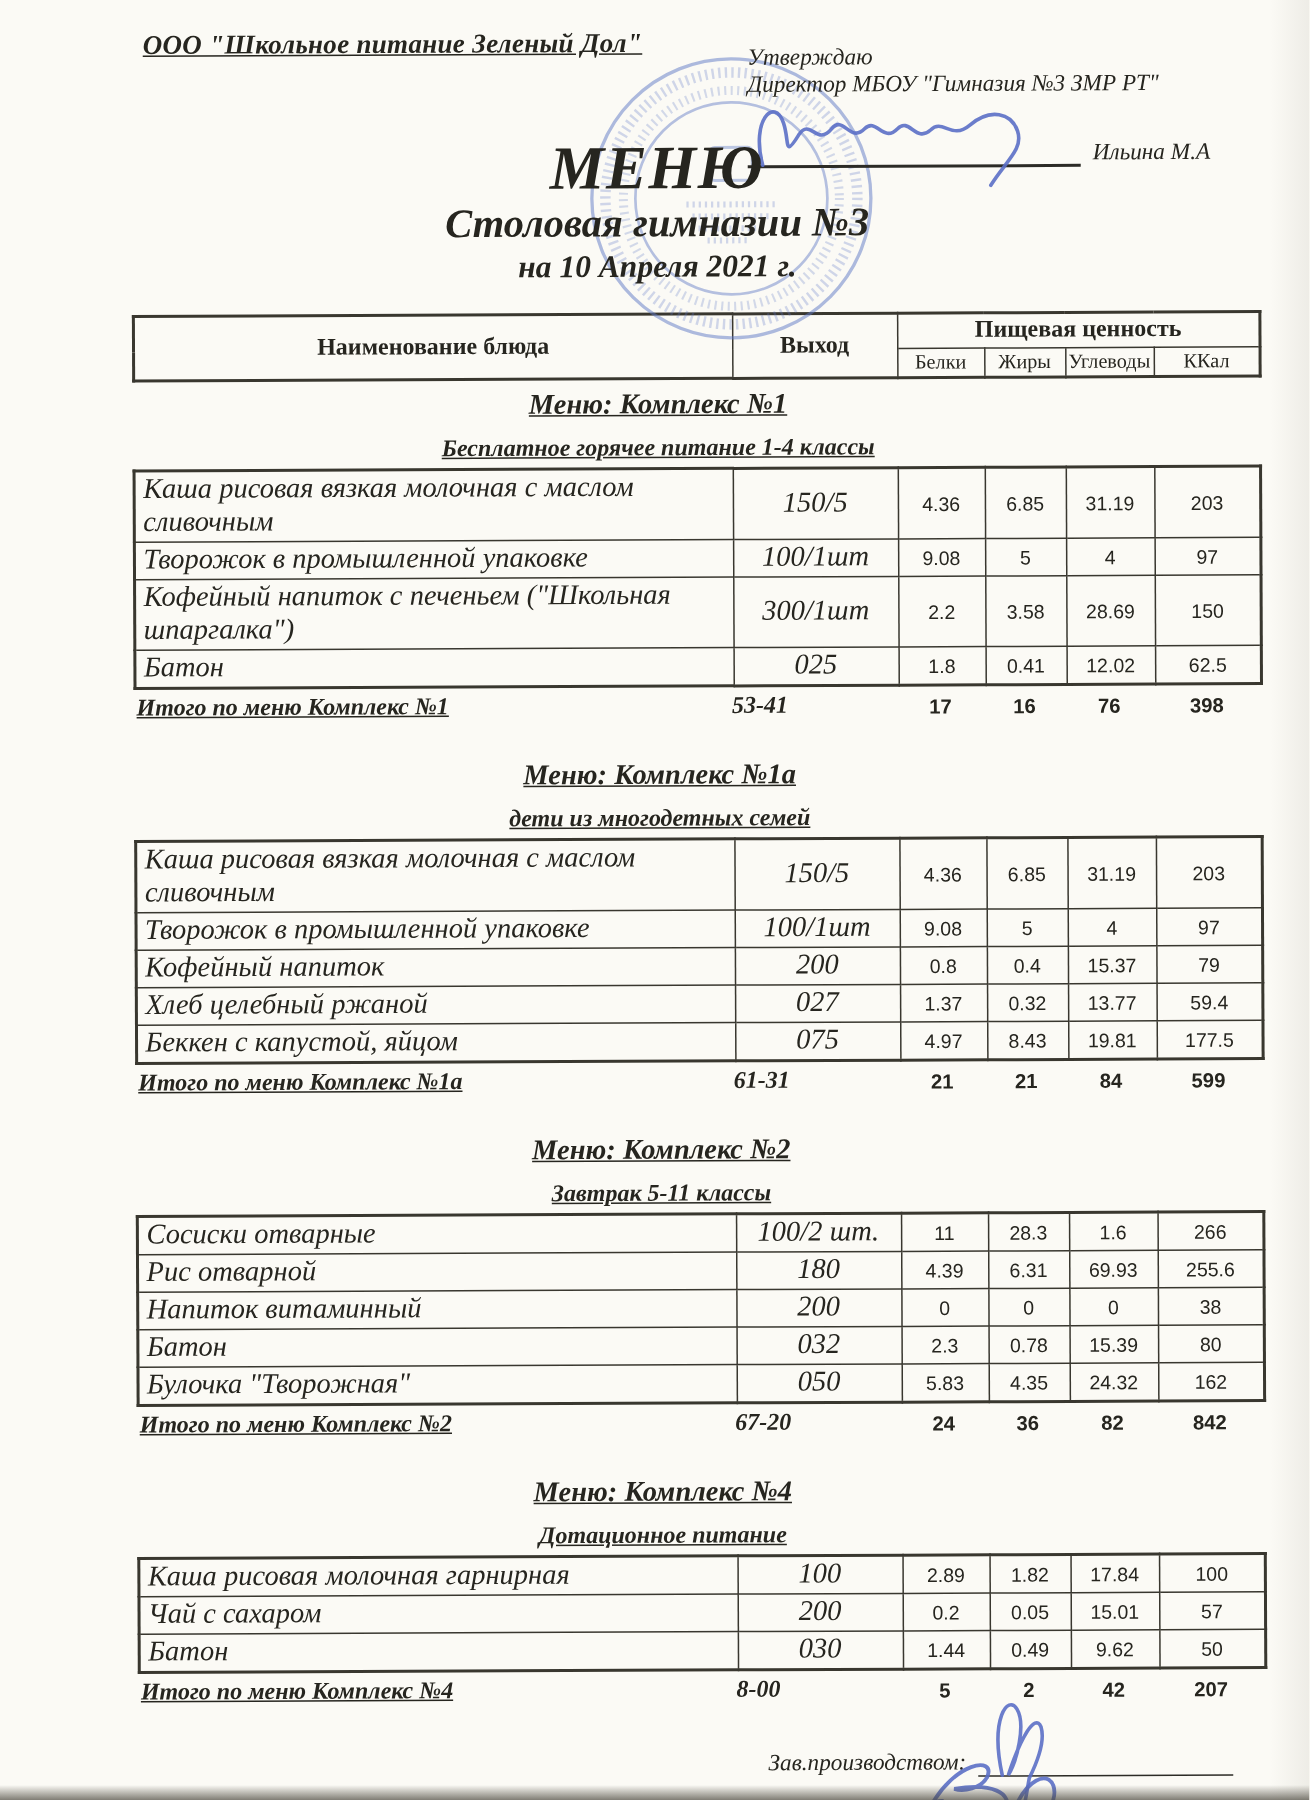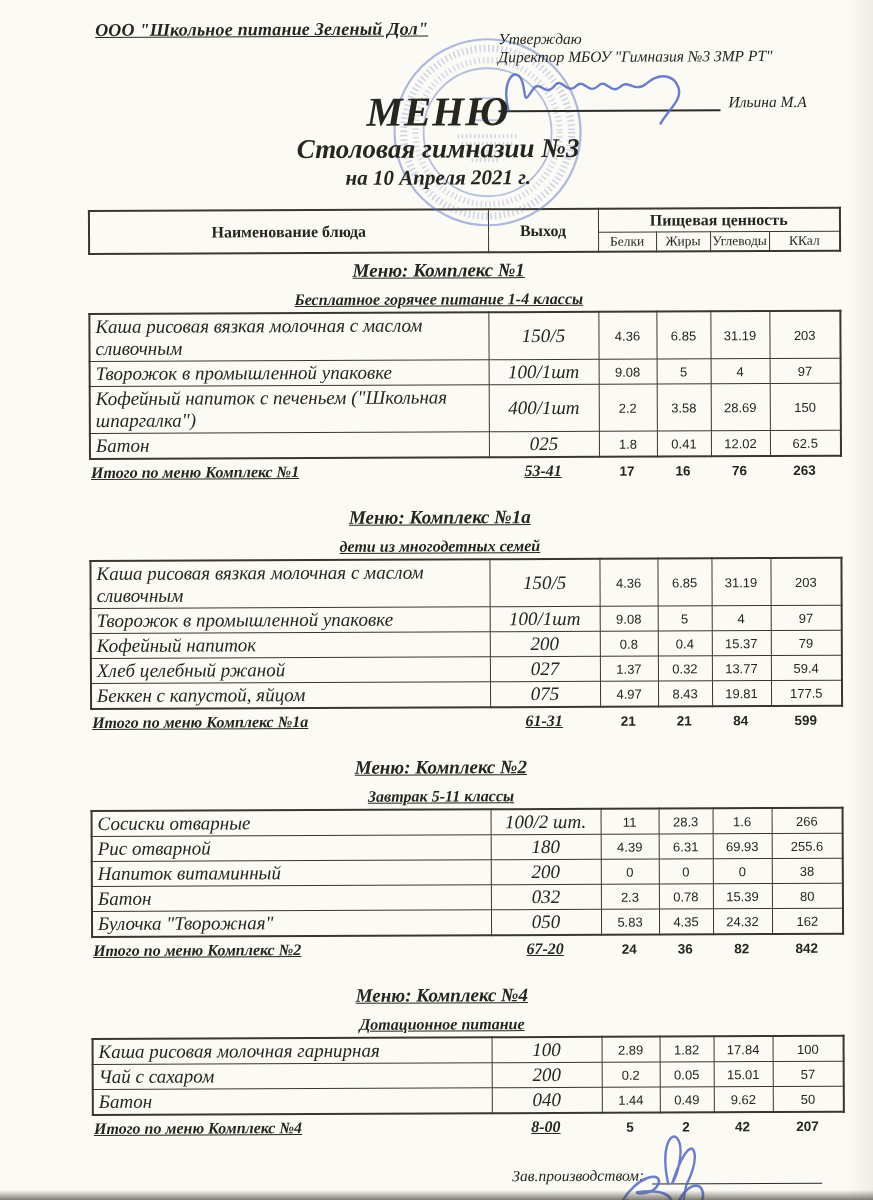--- a/index.html
+++ b/index.html
@@ -54,21 +54,21 @@
   .hname,.hout,.hnut{font-weight:bold;font-size:16px;padding:2px 0;}
   .hsub{font-size:13.5px;padding:1px 0;}
   .menu-table{border:2px solid #39372f;}
   .menu-table td{border:1.5px solid #39372f;vertical-align:middle;}
   td.name{font-style:italic;font-size:19px;line-height:22px;padding:1px 5px;}
   td.out{font-style:italic;font-size:19px;text-align:center;}
   td.num{font-family:"Liberation Sans",sans-serif;font-size:13px;text-align:center;}
   .total-table{margin-top:1px;}
   .total-table td{padding:3px 0 2px;vertical-align:middle;border:none;}
   td.tl{font-weight:bold;font-style:italic;font-size:16px;text-decoration:underline;padding-left:2px;}
-  td.tv{font-weight:bold;font-style:italic;font-size:16px;text-align:center;text-decoration:underline;}
+  td.tv{font-weight:bold;font-style:italic;font-size:16px;text-align:left;}
   td.tn{font-family:"Liberation Sans",sans-serif;font-weight:bold;font-size:13.5px;text-align:center;}
   .section{margin-top:24px;}
   .section:first-child{margin-top:6px;}
   .sec-title{
     text-align:center;font-weight:bold;font-style:italic;font-size:19px;
     text-decoration:underline;transform:translateX(-25px);
   }
   .sec-sub{
     text-align:center;font-weight:bold;font-style:italic;font-size:16px;
     text-decoration:underline;margin:9px 0 3px;transform:translateX(-25px);
@@ -169,21 +169,21 @@
               <tr>
                 <td class="name">Творожок в промышленной упаковке</td>
                 <td class="out">100/1шт</td>
                 <td class="num">9.08</td>
                 <td class="num">5</td>
                 <td class="num">4</td>
                 <td class="num">97</td>
               </tr>
               <tr>
                 <td class="name">Кофейный напиток с печеньем ("Школьная шпаргалка")</td>
-                <td class="out">400/1шт</td>
+                <td class="out">300/1шт</td>
                 <td class="num">2.2</td>
                 <td class="num">3.58</td>
                 <td class="num">28.69</td>
                 <td class="num">150</td>
               </tr>
               <tr>
                 <td class="name">Батон</td>
                 <td class="out">025</td>
                 <td class="num">1.8</td>
                 <td class="num">0.41</td>
@@ -201,21 +201,21 @@
               <col style="width: 59px;">
               <col style="width: 71px;">
             </colgroup>
             <tbody>
               <tr>
                 <td class="tl">Итого по меню Комплекс №1</td>
                 <td class="tv">53-41</td>
                 <td class="tn">17</td>
                 <td class="tn">16</td>
                 <td class="tn">76</td>
-                <td class="tn">263</td>
+                <td class="tn">398</td>
               </tr>
             </tbody>
           </table>
         </div>
         <div class="section">
           <div class="sec-title">Меню: Комплекс №1а</div>
           <div class="sec-sub">дети из многодетных семей</div>
           <table class="menu-table">
             <colgroup>
               <col style="width: 399px;">
@@ -389,21 +389,21 @@
               <tr>
                 <td class="name">Чай с сахаром</td>
                 <td class="out">200</td>
                 <td class="num">0.2</td>
                 <td class="num">0.05</td>
                 <td class="num">15.01</td>
                 <td class="num">57</td>
               </tr>
               <tr>
                 <td class="name">Батон</td>
-                <td class="out">040</td>
+                <td class="out">030</td>
                 <td class="num">1.44</td>
                 <td class="num">0.49</td>
                 <td class="num">9.62</td>
                 <td class="num">50</td>
               </tr>
             </tbody>
           </table>
           <table class="total-table">
             <colgroup>
               <col style="width: 399px;">

